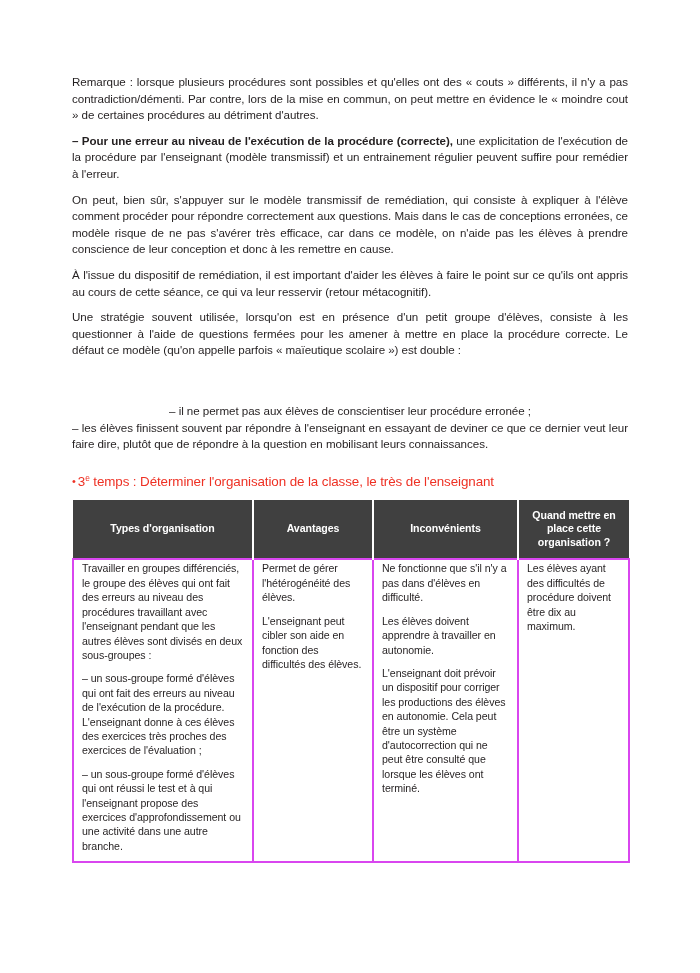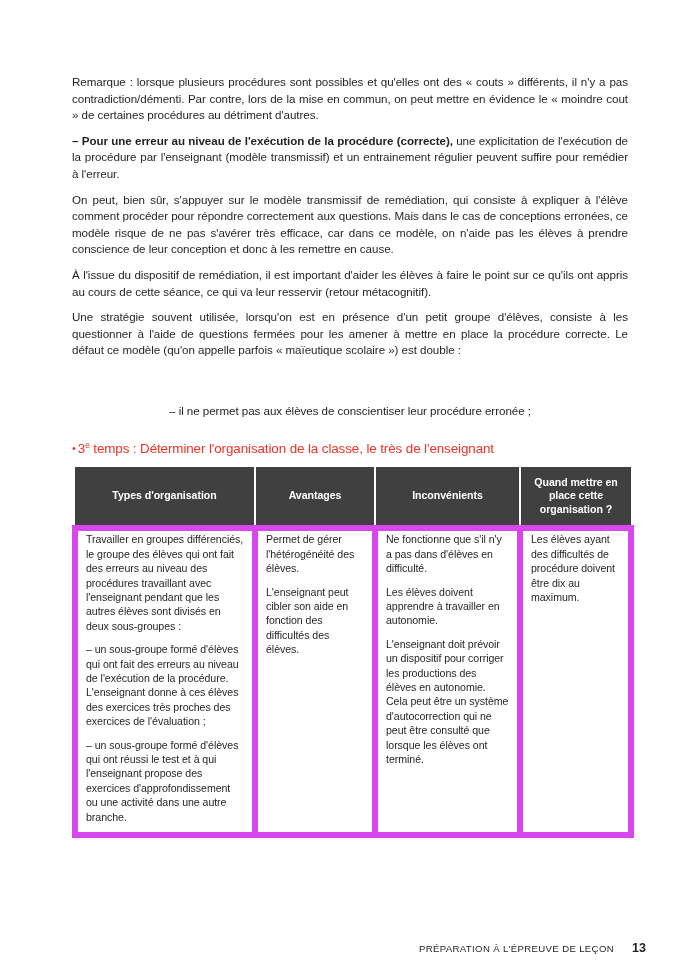--- a/index.html
+++ b/index.html
@@ -80,21 +80,21 @@
     text-align: center;
     vertical-align: middle;
     padding: 9px 6px;
     border-left: 2px solid #ffffff;
     letter-spacing: -0.05px;
     height: 40px;
     box-sizing: border-box;
   }
   .org-table th:first-child { border-left: none; }
   .org-table td {
-    border: 6px solid #d946ef;
+    border: 2px solid #d946ef;
     vertical-align: top;
     padding: 1px 8px 8px 8px;
     font-size: 10.6px;
     line-height: 14.4px;
     color: #231f20;
     letter-spacing: -0.05px;
   }
   .org-table td p {
     margin: 0 0 9px 0;
   }
@@ -137,20 +137,21 @@
     <p class="para"><span class="bold-lead">– Pour une erreur au niveau de l'exécution de la procédure (correcte),</span><span> une explicitation de l'exécution de la procédure par l'enseignant (modèle transmissif) et un entrainement régulier peuvent suffire pour remédier à l'erreur.</span></p>
 
     <p class="para">On peut, bien sûr, s'appuyer sur le modèle transmissif de remédiation, qui consiste à expliquer à l'élève comment procéder pour répondre correctement aux questions. Mais dans le cas de conceptions erronées, ce modèle risque de ne pas s'avérer très efficace, car dans ce modèle, on n'aide pas les élèves à prendre conscience de leur conception et donc à les remettre en cause.</p>
 
     <p class="para">À l'issue du dispositif de remédiation, il est important d'aider les élèves à faire le point sur ce qu'ils ont appris au cours de cette séance, ce qui va leur resservir (retour métacognitif).</p>
 
     <p class="para tight">Une stratégie souvent utilisée, lorsqu'on est en présence d'un petit groupe d'élèves, consiste à les questionner à l'aide de questions fermées pour les amener à mettre en place la procédure correcte. Le défaut ce modèle (qu'on appelle parfois « maïeutique scolaire ») est double :</p>
 
     <p class="para nojust tight">– il ne permet pas aux élèves de conscientiser leur procédure erronée ;</p>
 
+    <p class="para">– les élèves finissent souvent par répondre à l'enseignant en essayant de deviner ce que ce dernier veut leur faire dire, plutôt que de répondre à la question en mobilisant leurs connaissances.</p>
 
     <div class="section-heading"><span class="bullet">•</span><span>3</span><sup>e</sup><span> temps : Déterminer l'organisation de la classe, le très de l'enseignant</span></div>
 
 
     <table class="org-table">
       <colgroup>
         <col class="col1">
           <col class="col2">
           <col class="col3">
           <col class="col4">
@@ -181,18 +182,14 @@
           </td>
           <td>
             <p>Les élèves ayant des difficultés de procédure doivent être dix au maximum.</p>
           </td>
         </tr>
       </tbody>
     </table>
 
   </div>
 
-  <div class="footer">
-    <span class="footer-title">PRÉPARATION À L'ÉPREUVE DE LEÇON</span>
-    <span class="footer-page">13</span>
-  </div>
 
 </div>
 
 </body></html>

